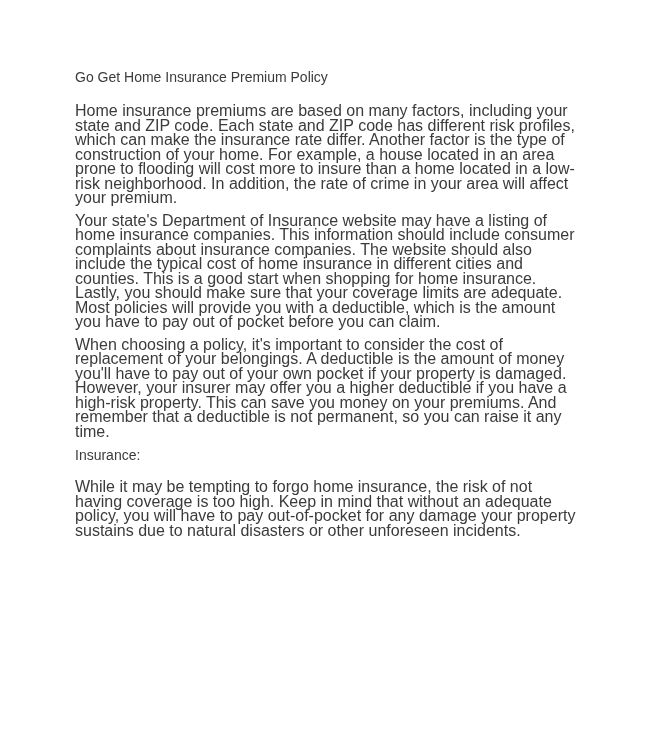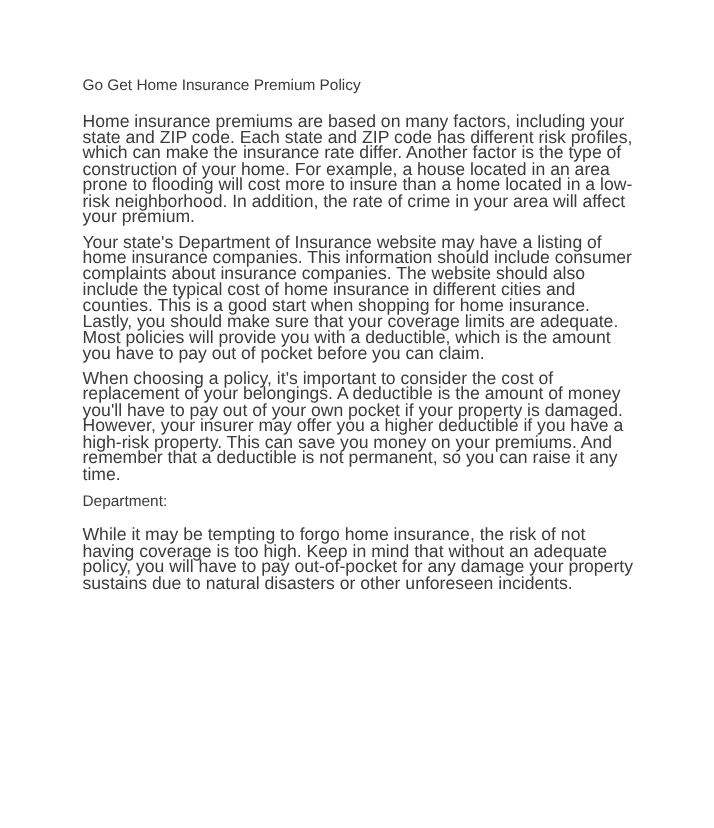--- a/index.html
+++ b/index.html
@@ -47,16 +47,16 @@
 
 <div class="page" style="--bg-color: #ffffff; --text-color: #3b3b3b;">
   <h1 class="doc-title">Go Get Home Insurance Premium Policy</h1>
 
   <p class="body-para">Home insurance premiums are based on many factors, including your state and ZIP code. Each state and ZIP code has different risk profiles, which can make the insurance rate differ. Another factor is the type of construction of your home. For example, a house located in an area prone to flooding will cost more to insure than a home located in a low-risk neighborhood. In addition, the rate of crime in your area will affect your premium.</p>
 
   <p class="body-para">Your state's Department of Insurance website may have a listing of home insurance companies. This information should include consumer complaints about insurance companies. The website should also include the typical cost of home insurance in different cities and counties. This is a good start when shopping for home insurance. Lastly, you should make sure that your coverage limits are adequate. Most policies will provide you with a deductible, which is the amount you have to pay out of pocket before you can claim.</p>
 
   <p class="body-para">When choosing a policy, it's important to consider the cost of replacement of your belongings. A deductible is the amount of money you'll have to pay out of your own pocket if your property is damaged. However, your insurer may offer you a higher deductible if you have a high-risk property. This can save you money on your premiums. And remember that a deductible is not permanent, so you can raise it any time.</p>
 
-  <h2 class="conclusion-heading">Department:</h2>
+  <h2 class="conclusion-heading">Insurance:</h2>
 
   <p class="body-para">While it may be tempting to forgo home insurance, the risk of not having coverage is too high. Keep in mind that without an adequate policy, you will have to pay out-of-pocket for any damage your property sustains due to natural disasters or other unforeseen incidents.</p>
 </div>
 
 </body></html>

